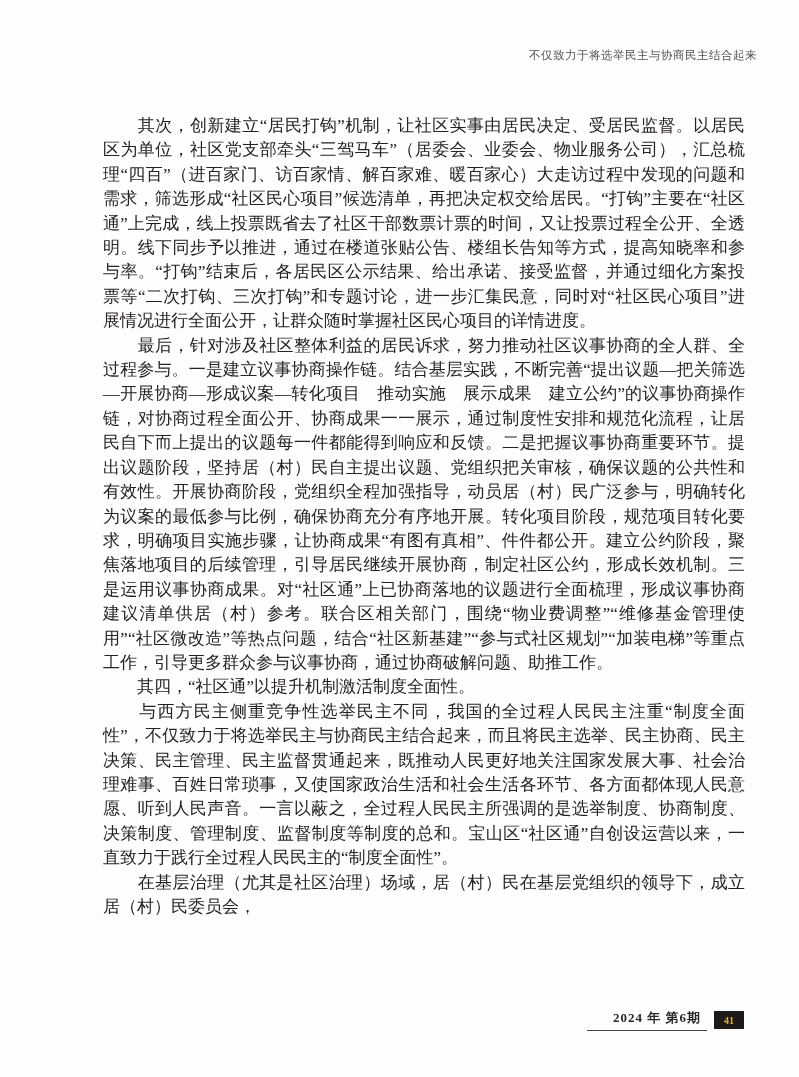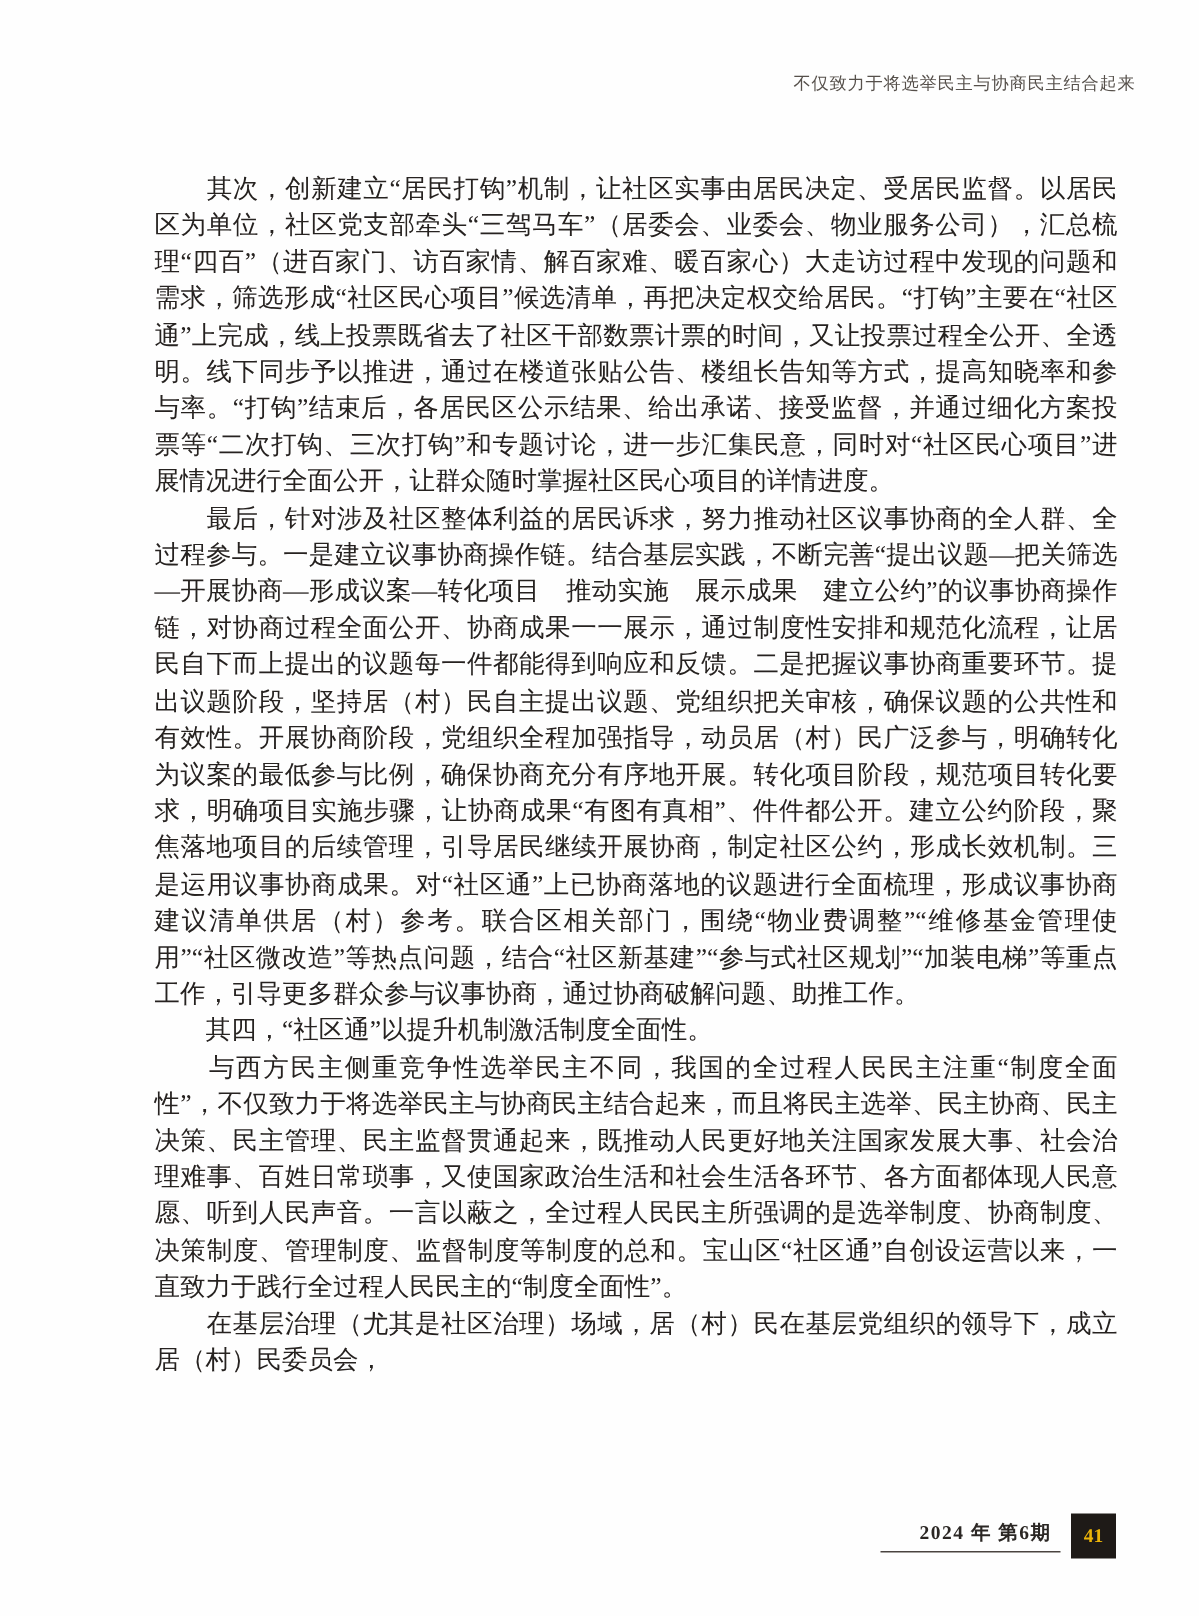--- a/index.html
+++ b/index.html
@@ -58,24 +58,24 @@
     font-weight: 600;
     color: #2b2724;
     letter-spacing: 1px;
     padding: 0 6px 3px 26px;
     border-bottom: 1px solid #4a4440;
     white-space: nowrap;
   }
   .footer-pagebox {
     margin-left: 7px;
     min-width: 24px;
-    height: 30px;
+    height: 18px;
     background: #1e1a17;
     color: #eab308;
-    font-size: 13px;
+    font-size: 10px;
     font-weight: bold;
     display: flex;
     align-items: center;
     justify-content: center;
     padding: 0 3px;
   }
 </style>
 </head>
 <body>
 

